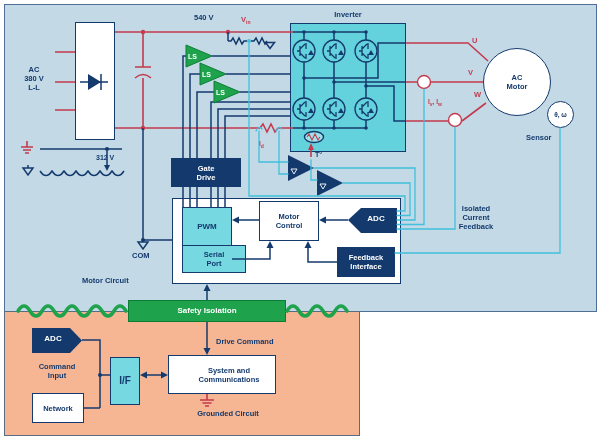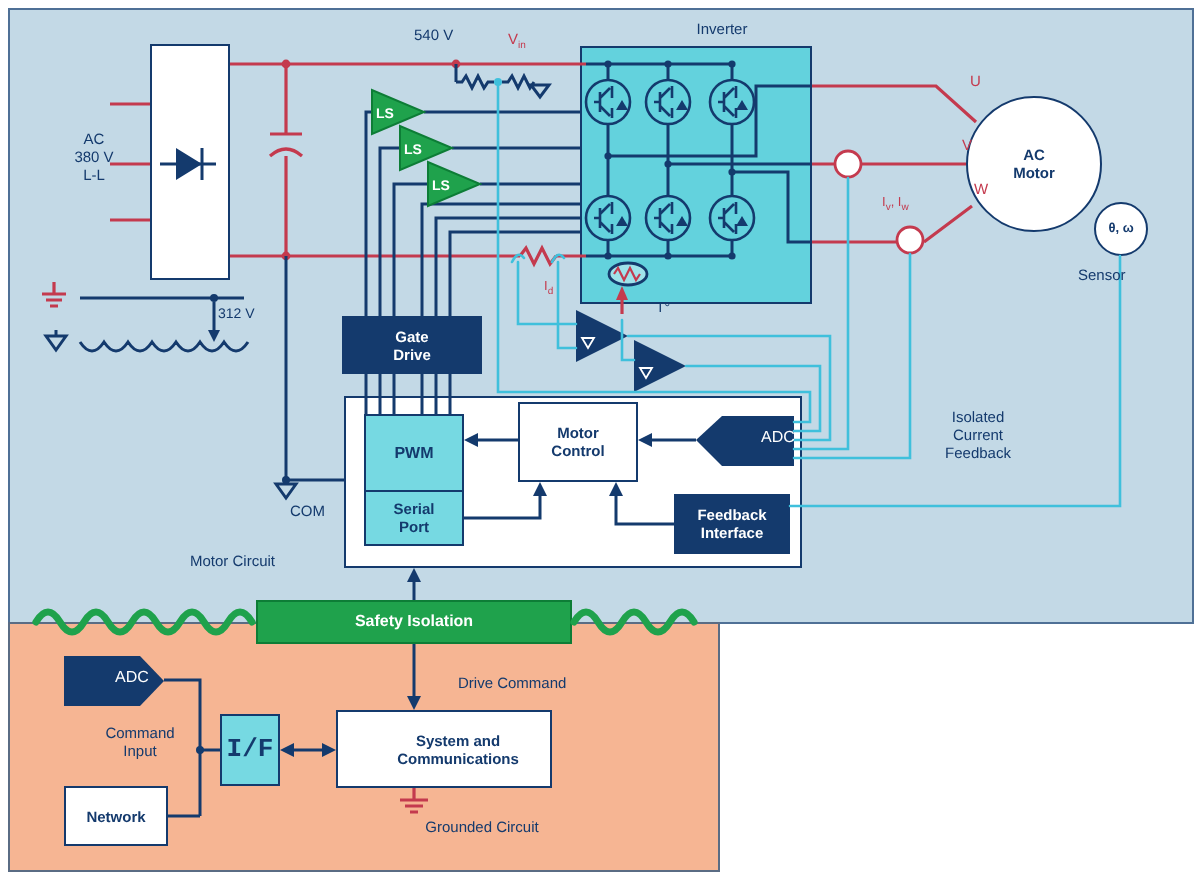--- a/index.html
+++ b/index.html
@@ -3,39 +3,39 @@
 <meta charset="utf-8">
 <style>
   html,body{margin:0;padding:0;background:#ffffff;}
   .stage{position:relative;width:600px;height:441px;background:#ffffff;overflow:hidden;
          font-family:"Liberation Sans",sans-serif;}
   .box{position:absolute;box-sizing:border-box;}
   .live-bg{left:4px;top:4px;width:593px;height:308px;background:#c3d9e6;border:1.5px solid #4f7096;}
   .grounded-bg{left:4px;top:311px;width:356px;height:125px;background:#f6b593;border:1.5px solid #5a6c84;}
   .blk{position:absolute;box-sizing:border-box;display:flex;align-items:center;justify-content:center;
        text-align:center;font-weight:bold;color:#143a6d;white-space:pre-line;line-height:1.2;}
-  .lbl{position:absolute;font-weight:normal;color:#143a6d;white-space:pre-line;line-height:1.2;margin-left:13px;}
+  .lbl{position:absolute;font-weight:bold;color:#143a6d;white-space:pre-line;line-height:1.2;}
   .ctr{text-align:center;}
   .red{color:#c43a4e;}
   .white{color:#ffffff;}
   .f65{font-size:6.5px;} .f7{font-size:7px;} .f75{font-size:7.5px;}
   sub{font-size:5px;vertical-align:-2px;}
   .rectifier{left:75px;top:22px;width:40px;height:118px;background:#ffffff;border:1.5px solid #143a6d;}
   .inverter{left:290px;top:23px;width:116px;height:129px;background:#63d2dd;border:1.5px solid #143a6d;}
   .gate-drive{left:171px;top:158px;width:70px;height:29px;background:#143a6d;color:#fff;font-size:7.5px;}
   .controller{left:172px;top:198px;width:229px;height:86px;background:#ffffff;border:1.5px solid #143a6d;}
   .pwm{left:182px;top:207px;width:50px;height:40px;background:#76d9e2;border:1.5px solid #143a6d;font-size:8px;}
-  .serial{left:182px;top:245px;width:50px;height:28px;background:#76d9e2;border:1.5px solid #143a6d;font-size:7.5px;}
+  .serial{left:182px;top:245px;width:64px;height:28px;background:#76d9e2;border:1.5px solid #143a6d;font-size:7.5px;}
   .mcontrol{left:259px;top:201px;width:60px;height:40px;background:#ffffff;border:1.5px solid #143a6d;font-size:7.5px;}
   .fbi{left:337px;top:247px;width:58px;height:30px;background:#143a6d;color:#fff;font-size:7.5px;}
   .motor{left:483px;top:48px;width:68px;height:68px;background:#ffffff;border:1.5px solid #143a6d;border-radius:50%;font-size:7.5px;}
   .sensor{left:547px;top:101px;width:27px;height:27px;background:#ffffff;border:1.5px solid #143a6d;border-radius:50%;font-size:6.5px;}
   .safety{left:128px;top:300px;width:158px;height:22px;background:#1fa24c;border:1px solid #0d7d36;color:#fff;font-size:8px;}
   .network{left:32px;top:393px;width:52px;height:30px;background:#ffffff;border:1.5px solid #143a6d;font-size:7.5px;}
-  .ifb{left:110px;top:357px;width:30px;height:36px;background:#76d9e2;border:1.5px solid #143a6d;font-size:13px;font-family:Liberation Mono, monospace;}
+  .ifb{left:110px;top:357px;width:30px;height:48px;background:#76d9e2;border:1.5px solid #143a6d;font-size:10px;}
   .syscom{left:168px;top:355px;width:108px;height:39px;background:#ffffff;border:1.5px solid #143a6d;font-size:7.5px;padding-left:14px;}
   .adc-live-lbl{left:357px;top:214px;width:38px;text-align:center;font-size:8px;}
   .adc-gnd-lbl{left:34px;top:334px;width:38px;text-align:center;font-size:8px;}
   svg.wires{position:absolute;left:0;top:0;pointer-events:none;}
 </style>
 </head>
 <body>
 
 <div class="stage">
 

